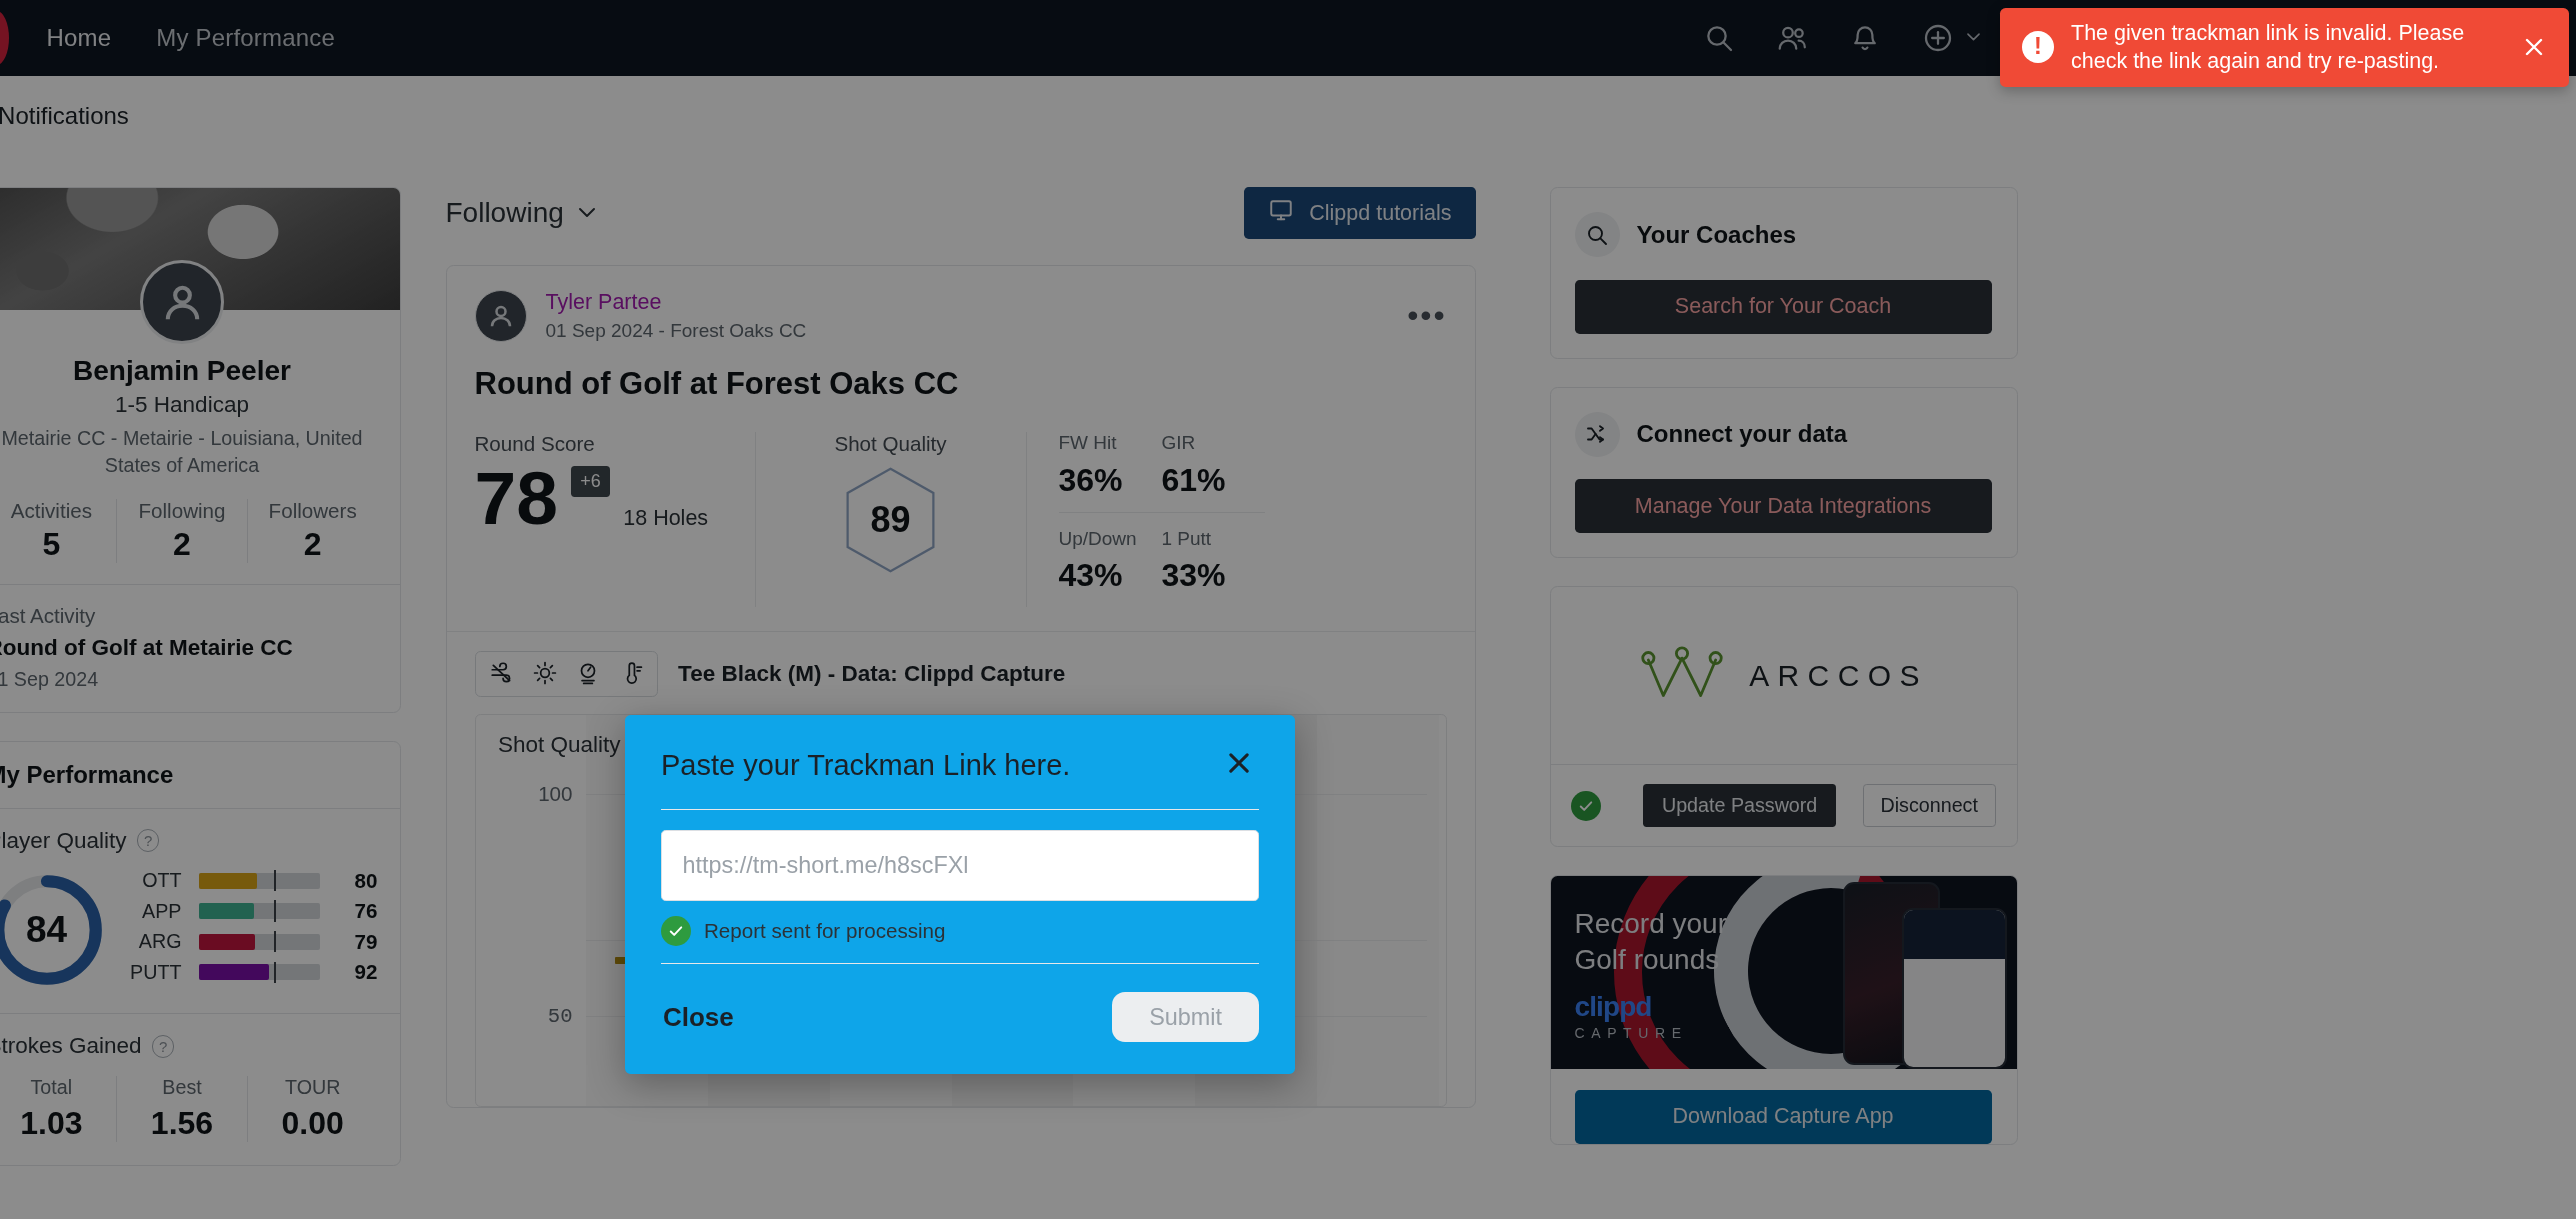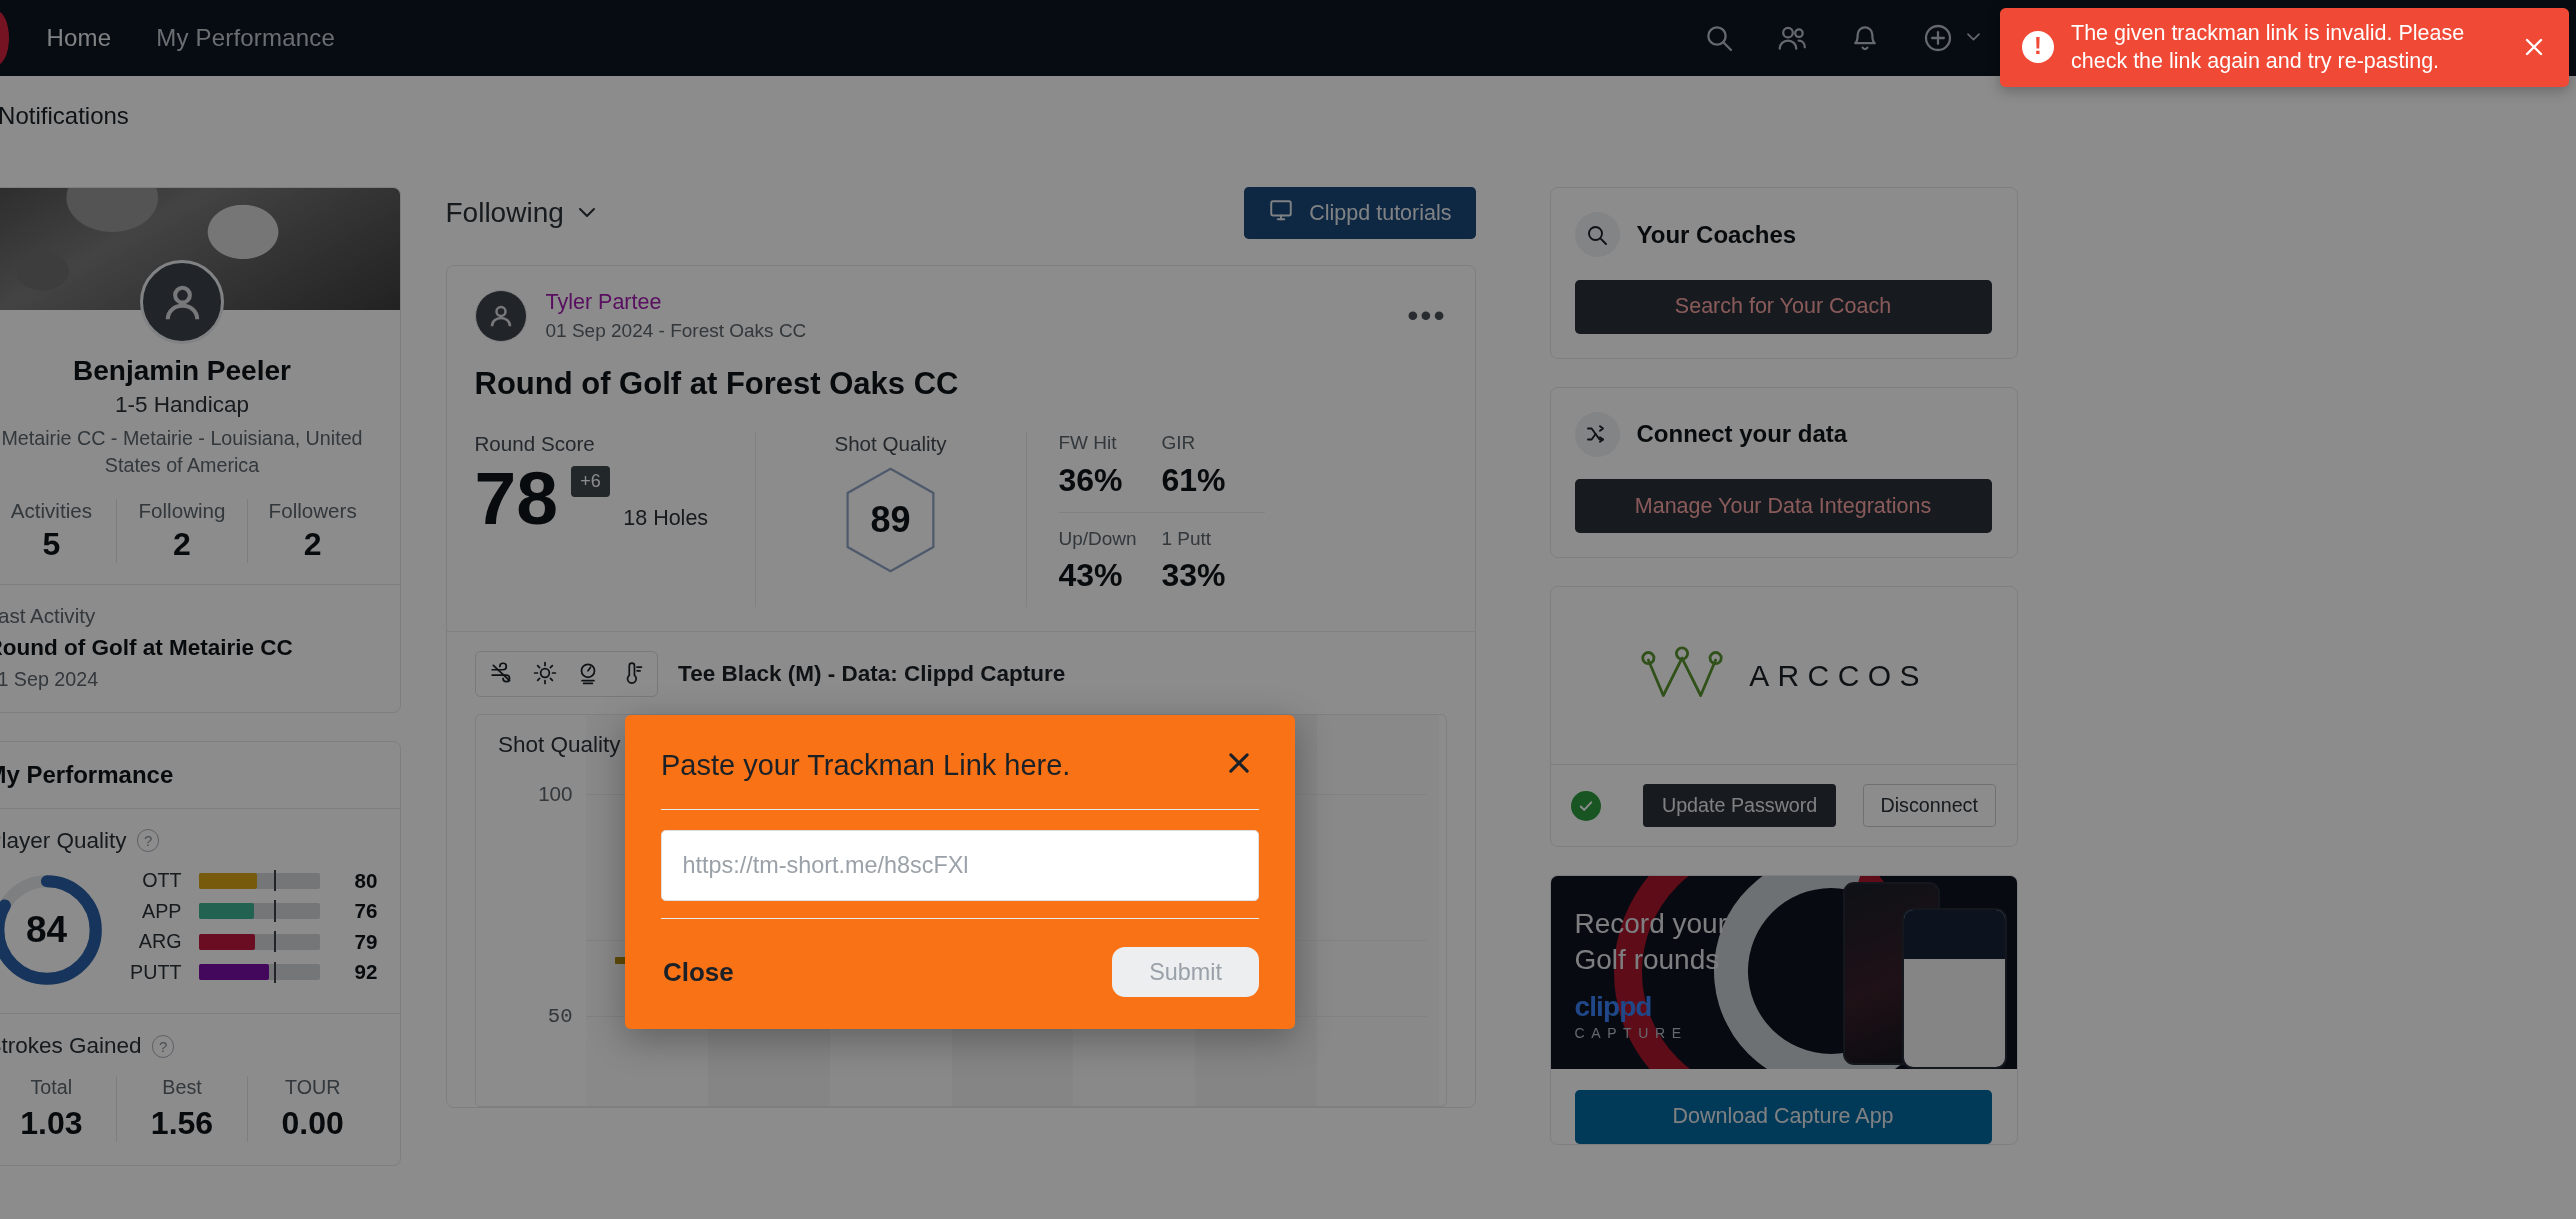--- a/index.html
+++ b/index.html
@@ -337,21 +337,21 @@
     height: 54px; font-size: 21.5px; cursor: pointer; font-family: inherit;
   }
 
   
   .scrim {
     position: absolute; left: 0; top: 0; width: 2576px; height: 1220px;
     background: rgba(0,0,0,.45); z-index: 60;
   }
   .modal {
     position: absolute; left: 625px; top: 715px; width: 670px;
-    background: #f97316; border-radius: 5.6px; z-index: 70;
+    background: #0ea5e9; border-radius: 5.6px; z-index: 70;
     box-shadow: 0 9.4px 37px rgba(0,0,0,.3);
     padding: 34px 36px 32px;
   }
   .m-head { display: flex; align-items: flex-start; }
   .m-title { font-size: 29px; color: #1b2127; flex: 1; }
   .m-x { width: 34px; height: 34px; cursor: pointer; flex: none; }
   .m-x svg { width: 28px; height: 28px; }
   .m-x path { stroke: #1b2127; stroke-width: 2.6; stroke-linecap: round; }
   .m-div { height: 0.9px; background: #e6e8ea; margin: 26px 0 20.6px; }
   .m-input {
@@ -782,20 +782,28 @@
     <div class="m-head">
       <div class="m-title">Paste your Trackman Link here.</div>
       <div class="m-x">
         <svg viewBox="0 0 24 24">
             <path d="M5 5 L19 19 M19 5 L5 19"></path>
           </svg>
       </div>
     </div>
     <div class="m-div"></div>
     <input class="m-input" type="text" placeholder="https://tm-short.me/h8scFXl" style="">
+    <div class="m-status">
+      <span class="green-check">
+        <svg viewBox="0 0 24 24">
+            <path d="M5 12.6l4.6 4.6L19 7.2"></path>
+          </svg>
+      </span>
+      <span class="m-status-t">Report sent for processing</span>
+    </div>
     <div class="m-div2"></div>
     <div class="m-foot">
       <button class="m-close">Close</button>
       <button class="m-submit" disabled="">Submit</button>
     </div>
   </div>
 
   <div class="toast">
     <div class="toast-ico">!</div>
     <div class="toast-msg">The given trackman link is invalid. Please check the link again and try re-pasting.</div>

